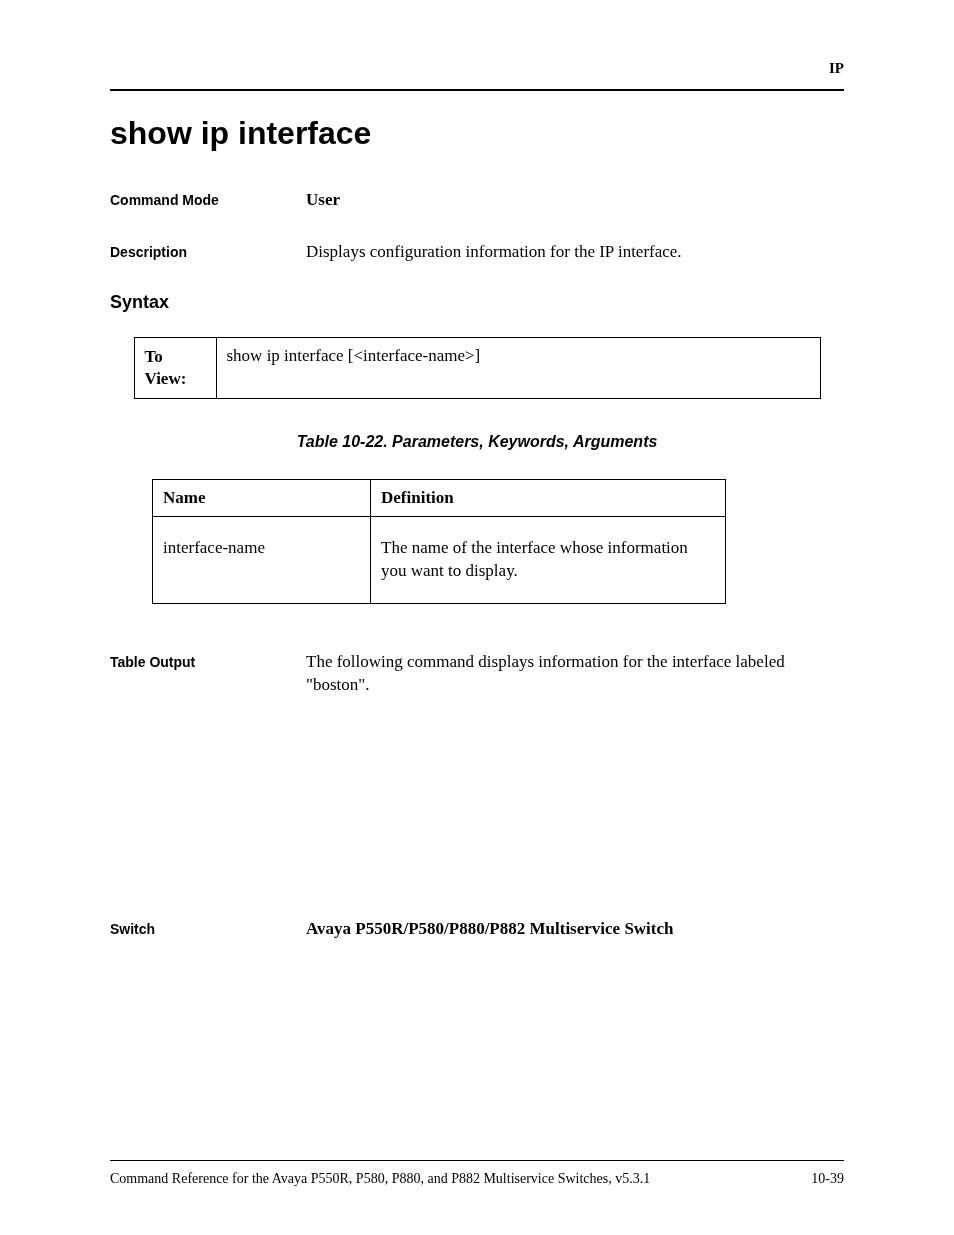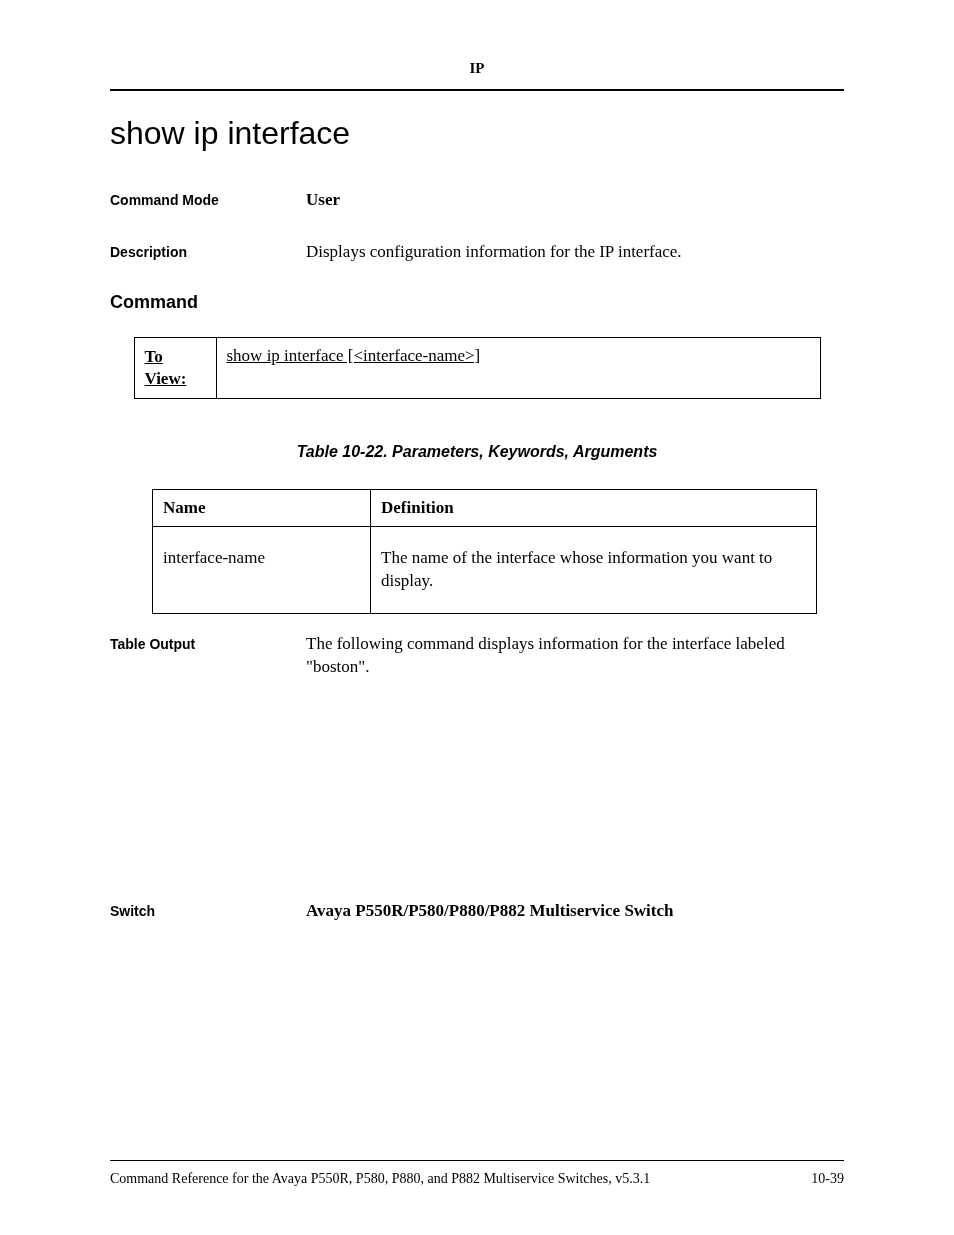--- a/index.html
+++ b/index.html
@@ -12,34 +12,34 @@
       height: 1235px;
       background: #fff;
       font-family: Georgia, 'Times New Roman', serif;
       color: #000;
       position: relative;
     }
     .page {
       padding: 60px 110px 0 110px;
     }
     .header-right {
-      text-align: center;
+      text-align: right;
       font-weight: bold;
       font-size: 15px;
       margin-bottom: 12px;
     }
     .top-rule {
       border: none;
       border-top: 2px solid #000;
       margin-bottom: 24px;
     }
     .main-title {
       font-family: 'Helvetica Neue', Helvetica, Arial, sans-serif;
       font-size: 32px;
-      font-weight: normal;
+      font-weight: bold;
       margin-bottom: 36px;
     }
     .row {
       display: flex;
       align-items: baseline;
       margin-bottom: 28px;
     }
     .label-col {
       width: 196px;
       flex-shrink: 0;
@@ -57,23 +57,22 @@
       font-weight: bold;
     }
     .syntax-label {
       font-family: 'Helvetica Neue', Helvetica, Arial, sans-serif;
       font-weight: bold;
       font-size: 18px;
       margin-bottom: 24px;
     }
     .syntax-table {
       border-collapse: collapse;
-      margin: 0 auto 44px auto;
+      margin: 0 auto 34px auto;
       width: 687px;
-      text-decoration: underline;
     }
     .syntax-table td {
       border: 1px solid #000;
       padding: 8px 10px;
       vertical-align: top;
       font-size: 17px;
     }
     .syntax-table td.to-view {
       width: 82px;
       font-weight: bold;
@@ -85,23 +84,23 @@
     .table-caption {
       text-align: center;
       font-family: 'Helvetica Neue', Helvetica, Arial, sans-serif;
       font-weight: bold;
       font-style: italic;
       font-size: 16px;
       margin-bottom: 28px;
     }
     .params-table {
       border-collapse: collapse;
-      width: 665px;
+      width: 574px;
       margin-left: 42px;
-      margin-bottom: 18px;
+      margin-bottom: 46px;
     }
     .params-table th {
       border: 1.5px solid #000;
       padding: 8px 10px;
       text-align: left;
       font-weight: bold;
       font-size: 17px;
     }
     .params-table td {
       border: 1.5px solid #000;
@@ -148,21 +147,21 @@
   <div class="row">
     <div class="label-col">Command Mode</div>
     <div class="value-col value-bold">User</div>
   </div>
 
   <div class="row">
     <div class="label-col">Description</div>
     <div class="value-col">Displays configuration information for the IP interface.</div>
   </div>
 
-  <div class="syntax-label">Command</div>
+  <div class="syntax-label">Syntax</div>
 
   <table class="syntax-table">
     <tbody>
         <tr>
       <td class="to-view">To View:</td>
       <td class="syntax-cmd">show ip interface [&lt;interface-name&gt;]</td>
     </tr>
   </tbody>
     </table>
 

